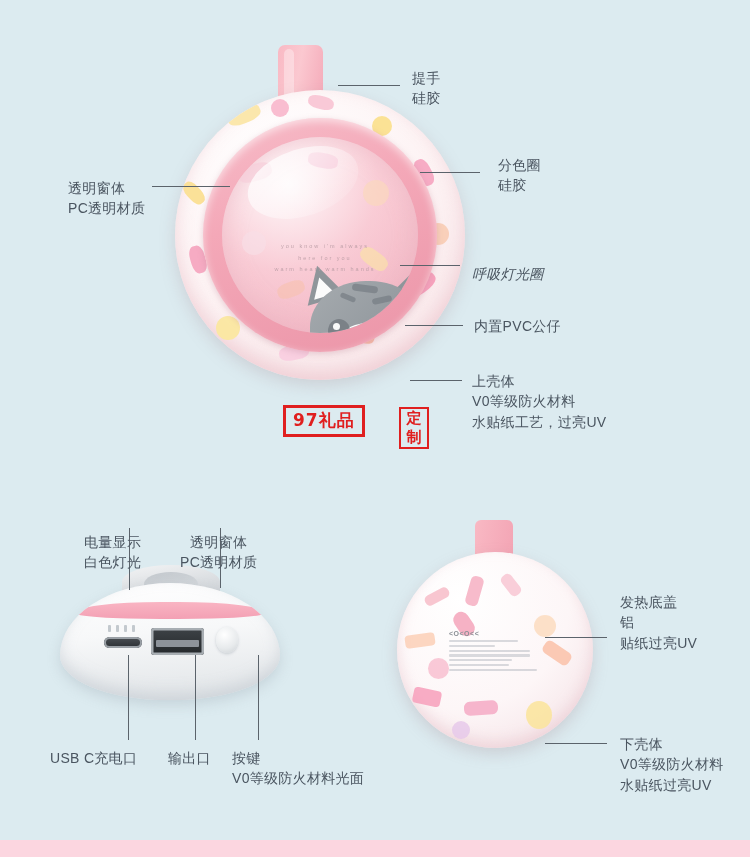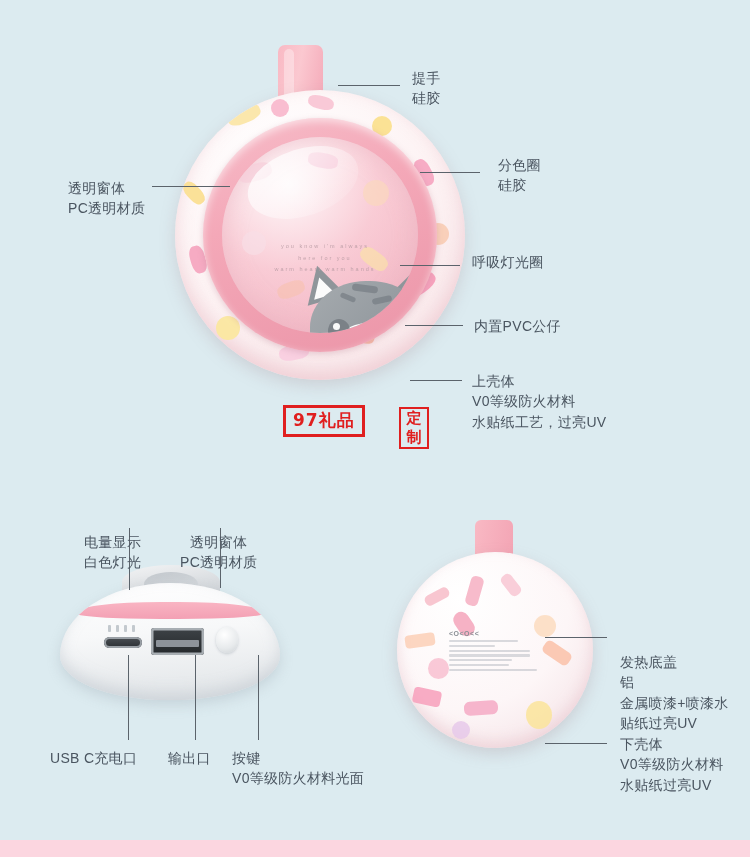--- a/index.html
+++ b/index.html
@@ -308,21 +308,21 @@
   <div class="anno r" style="left:412px; top:68px;">
     <div>提手</div>
     <div>硅胶</div>
   </div>
 
   <div class="anno r" style="left:498px; top:155px;">
     <div>分色圈</div>
     <div>硅胶</div>
   </div>
 
-  <div class="anno r" style="left:472px; top:252px;">
+  <div class="anno r" style="left:472px; top:264px;font-style:italic;">
     <div>呼吸灯光圈</div>
   </div>
 
   <div class="anno r" style="left:474px; top:316px;">
     <div>内置PVC公仔</div>
   </div>
 
   <div class="anno r" style="left:472px; top:371px;">
     <div>上壳体</div>
     <div>V0等级防火材料</div>
@@ -412,24 +412,23 @@
         <div class="spec-line" style="width:66%;"></div>
         <div class="spec-line" style="width:62%;"></div>
         <div class="spec-line" style="width:92%;"></div>
       </div>
     </div>
   </div>
 
   <div class="lead-h" style="left:545px; top:637px; width:62px;"></div>
   <div class="lead-h" style="left:545px; top:743px; width:62px;"></div>
 
-  <div class="anno r" style="left:620px; top:652px;">
+  <div class="anno r" style="left:620px; top:592px;">
     <div>发热底盖</div>
     <div>铝</div>
-    <div>金属喷漆+喷漆水</div>
     <div>贴纸过亮UV</div>
   </div>
 
   <div class="anno r" style="left:620px; top:734px;">
     <div>下壳体</div>
     <div>V0等级防火材料</div>
     <div>水贴纸过亮UV</div>
   </div>
 
   <div class="bottom-strip"></div>

